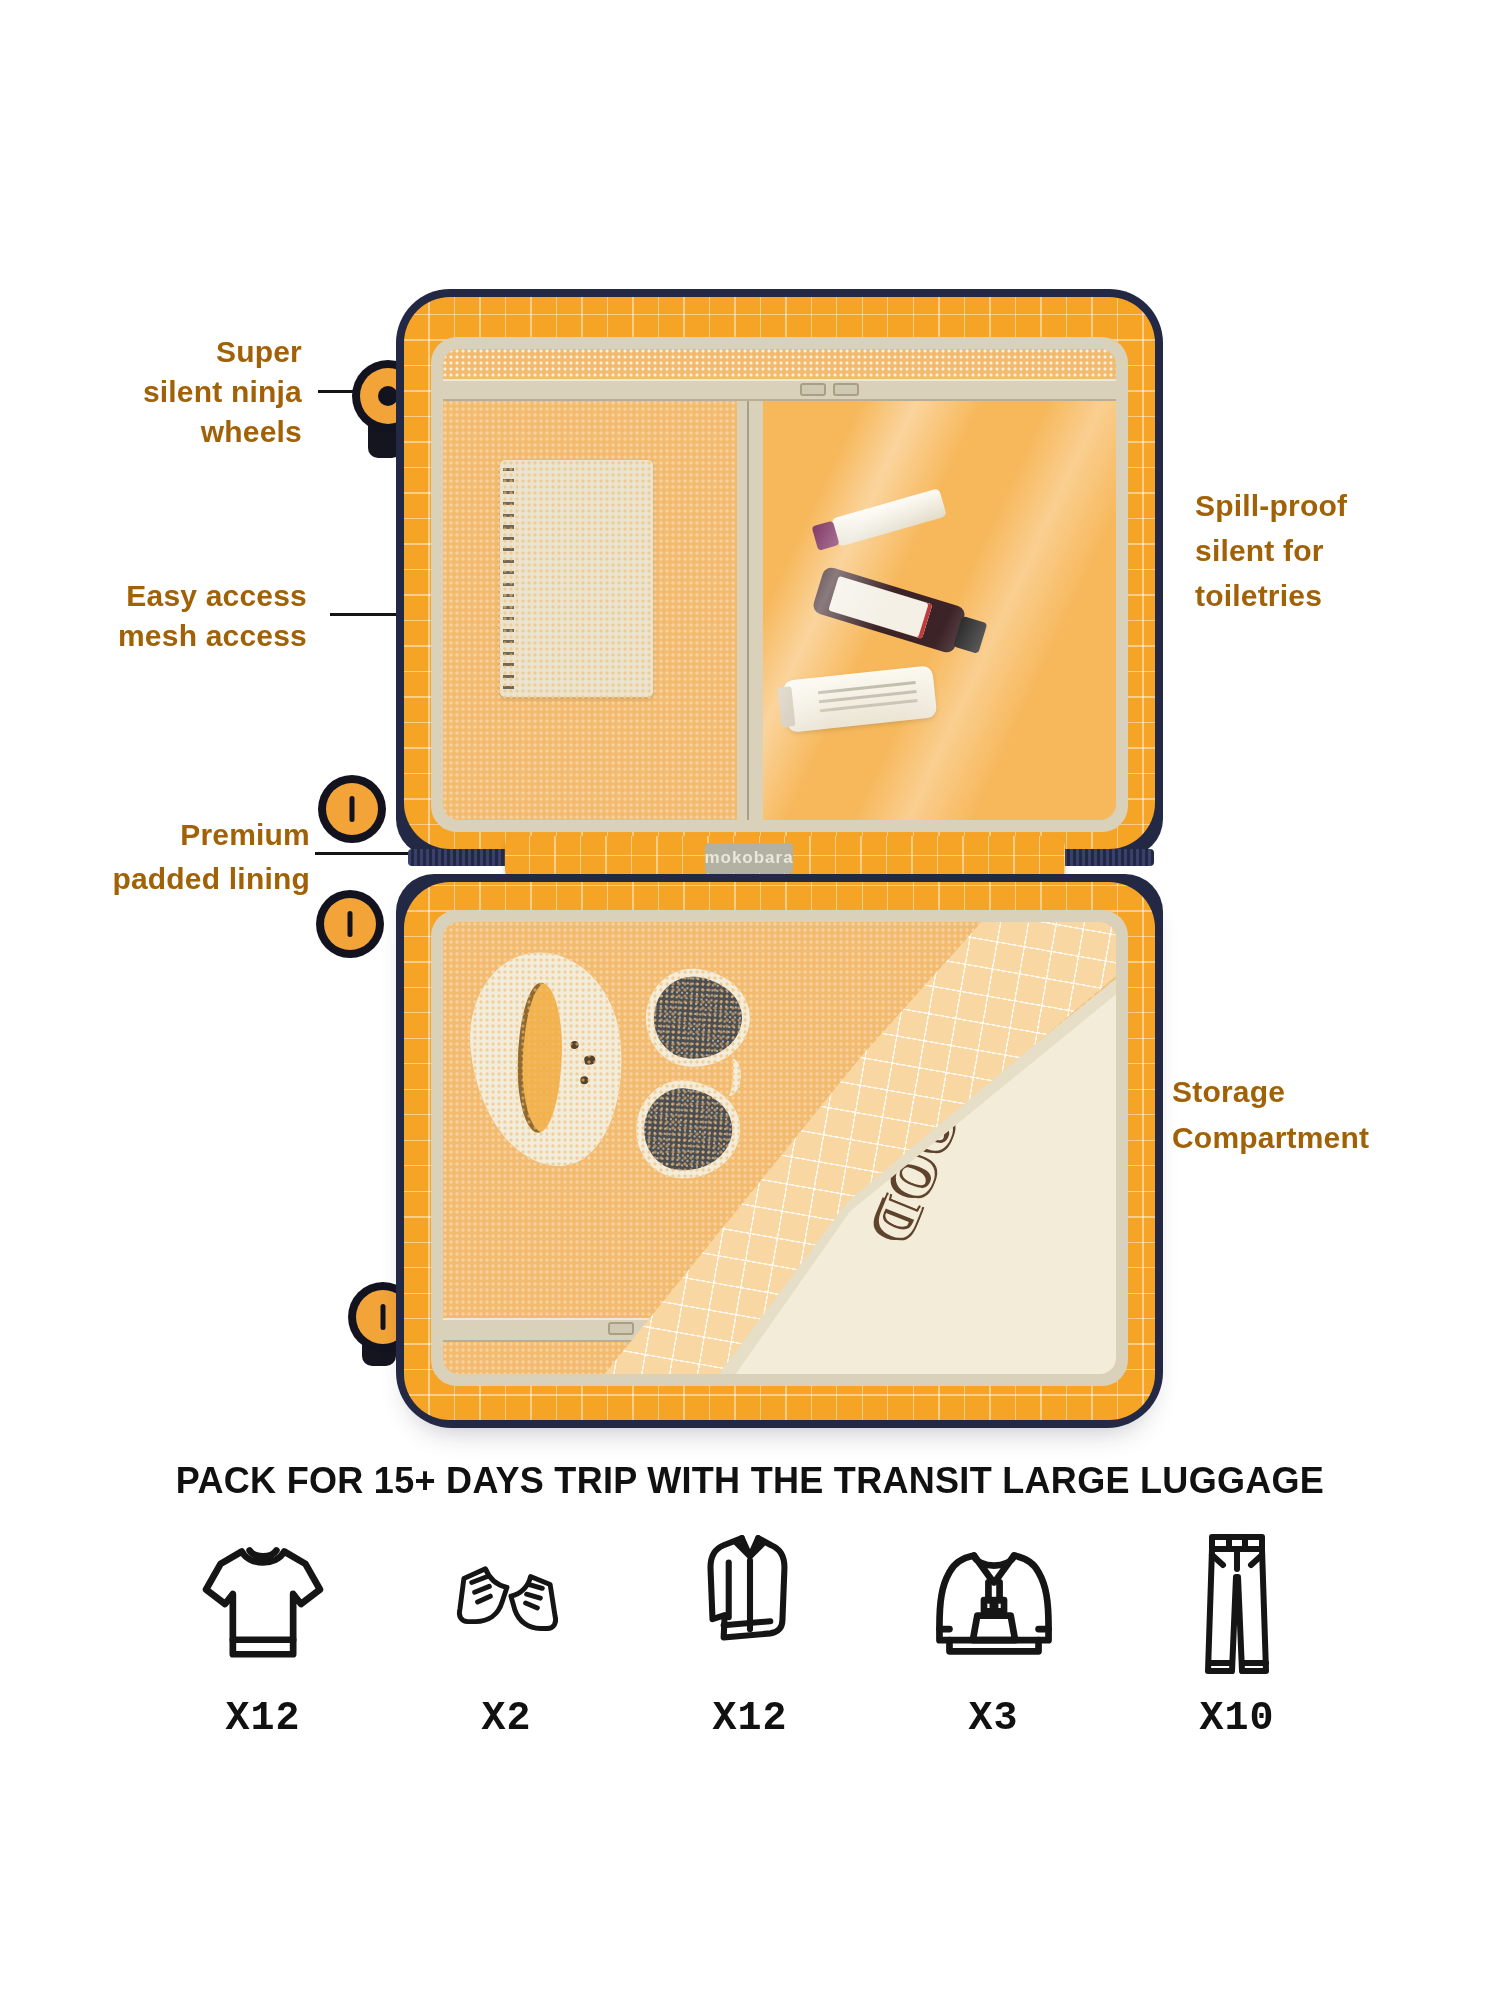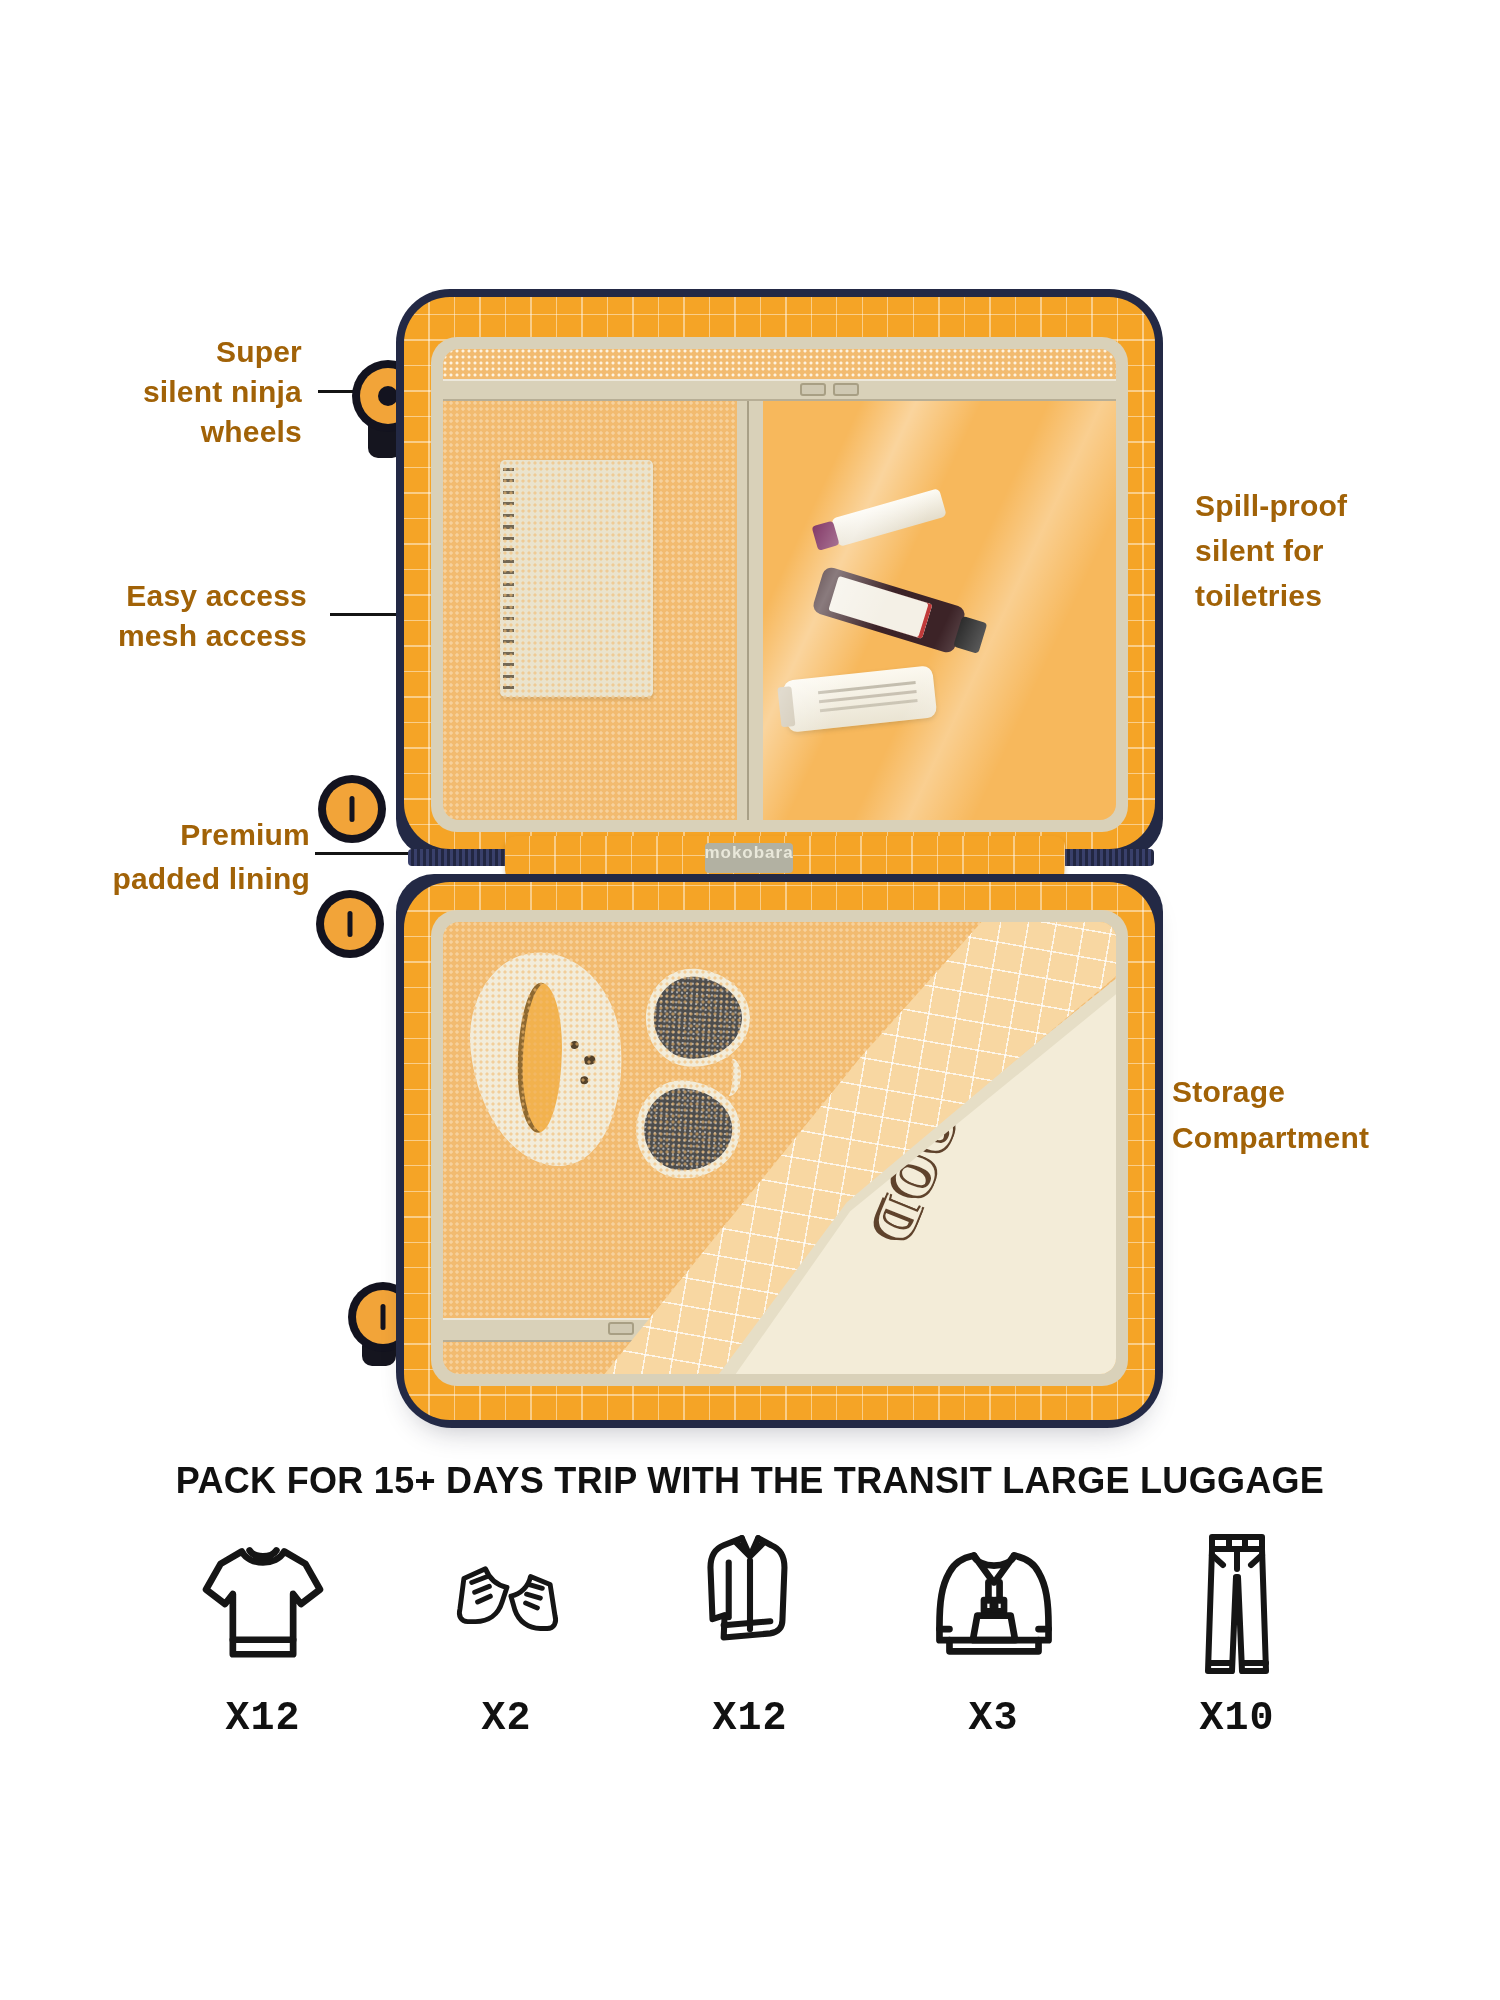--- a/index.html
+++ b/index.html
@@ -93,21 +93,21 @@
           background-image:repeating-linear-gradient(90deg, #39406b 0 3px, #222742 3px 6px);}
   .zipper-left{left:408px;top:849px;width:112px;}
   .zipper-right{left:1052px;top:849px;width:102px;}
   .zip-slider{position:absolute;left:1048px;top:844px;width:15px;height:27px;background:#9aa0b8;border-radius:4px;}
   .strap{position:absolute;left:505px;top:836px;width:560px;height:44px;border-radius:10px;
          background-color:var(--rim-orange);
          background-image:repeating-linear-gradient(90deg, rgba(255,255,255,0) 0 24px, rgba(255,255,255,.45) 24px 25.5px),
                           repeating-linear-gradient(0deg, rgba(255,255,255,0) 0 24px, rgba(255,255,255,.45) 24px 25.5px);
          box-shadow:0 3px 5px rgba(90,60,10,.25);}
   .brand-tag{position:absolute;left:200px;top:7px;width:88px;height:30px;background:var(--tag-bg);
-         border-radius:4px;display:flex;align-items:flex-start;justify-content:center;
+         border-radius:4px;display:flex;align-items:center;justify-content:center;
          color:var(--tag-text);font-size:17px;letter-spacing:1px;font-weight:700;}
 
   
   .b-zipband{position:absolute;left:0;right:0;top:396px;height:24px;background:var(--binding-cream);
              box-shadow:inset 0 -2px 0 rgba(120,110,85,.35), inset 0 2px 0 rgba(255,255,255,.5);z-index:2;}
   .b-pull{position:absolute;left:165px;top:4px;width:26px;height:13px;background:#cfc8b2;border:2px solid #a89f84;border-radius:3px;}
   .garment{position:absolute;inset:0;background:var(--garment-cream);z-index:3;
            clip-path:polygon(42% 100%, 60% 62%, 100% 14%, 100% 100%);
            background-image:linear-gradient(150deg, rgba(150,130,90,.18), transparent 45%);}
   .garment-print{position:absolute;left:357px;top:175px;width:270px;text-align:center;

